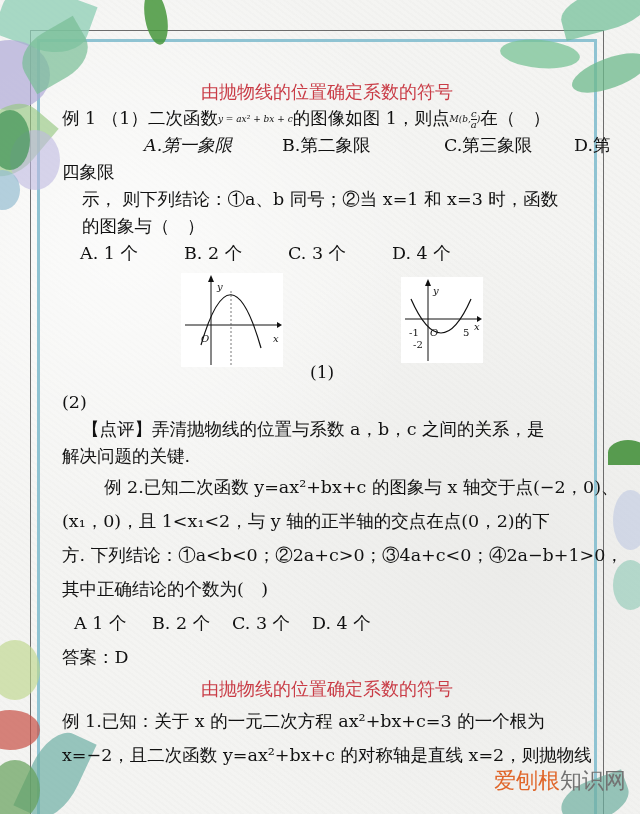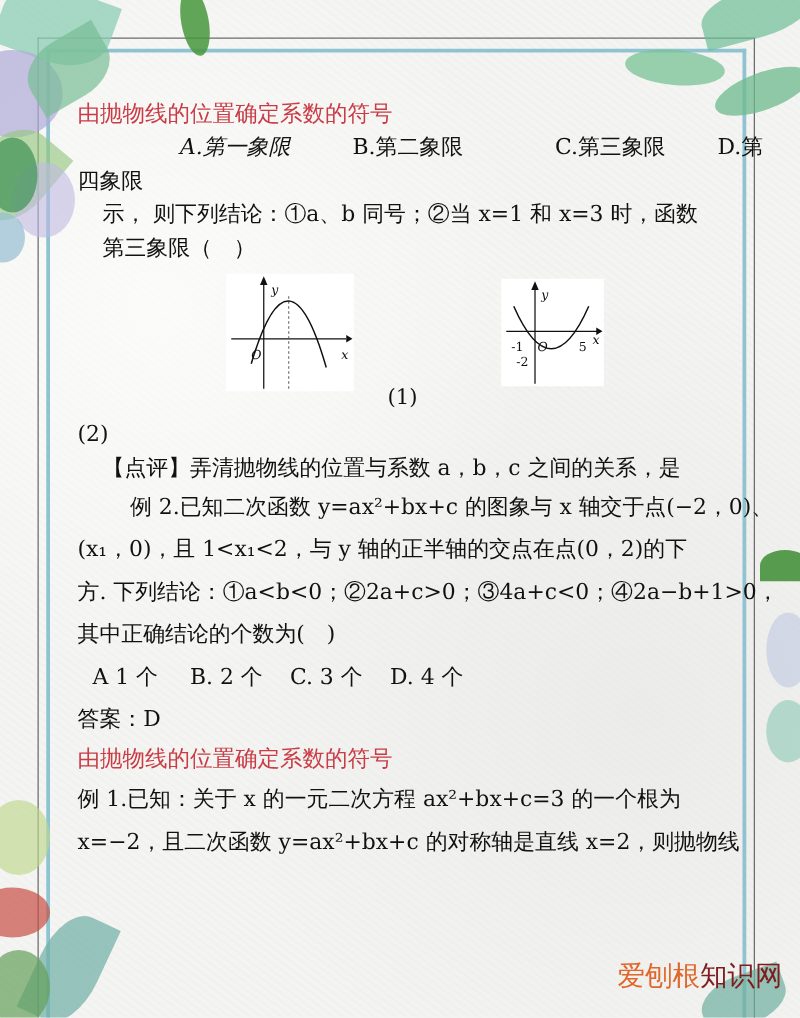--- a/index.html
+++ b/index.html
@@ -21,35 +21,35 @@
       position: absolute; left: 37px; top: 39px; width: 560px; height: 800px;
       border: 3px solid #8fc3d2; border-bottom: none; box-sizing: border-box;
     }
     .deco { position: absolute; pointer-events: none; }
     .leaf { position: absolute; border-radius: 50% 0 50% 0; }
     .content {
       position: absolute; left: 62px; top: 78px; width: 530px;
       font-size: 17.5px; line-height: 27px;
     }
     .line { white-space: nowrap; height: 27px; }
-    .heading { color: #c93c46; font-family: "DejaVu Sans", "Liberation Sans", sans-serif; font-size: 18px; }
+    .heading { color: #c93c46; font-family: "DejaVu Sans", "Liberation Sans", sans-serif; font-size: 18px; text-align: center; }
     .indent1 { padding-left: 20px; }
     .choices span { display: inline-block; }
     .math-small { font-style: italic; font-size: 9px; vertical-align: middle; }
     .frac { display: inline-block; vertical-align: middle; text-align: center; font-size: 10px; line-height: 10px; font-style: italic; }
     .frac .num { display: block; border-bottom: 1px solid #111; }
     .graphs { position: relative; height: 122px; }
     .graph { position: absolute; background: #ffffff; }
     .fig-caption { position: absolute; left: 248px; top: 92px; font-size: 17px; }
     .watermark {
       position: absolute; right: 14px; bottom: 18px; font-family: "DejaVu Sans", "Liberation Sans", sans-serif;
       font-size: 22px; letter-spacing: 0px; color: #444;
     }
     .watermark .wm-a { color: #e0662a; }
-    .watermark .wm-b { color: #7f1d1d; }
+    .watermark .wm-b { color: #737373; }
   </style>
 </head>
 <body>
 
 <div class="frame-outer"></div>
 <div class="frame-inner"></div>
 
 <div class="deco" style="left:-20px;top:-20px;width:130px;height:240px;">
   <div class="leaf" style="left:20px;top:10px;width:90px;height:60px;background:rgba(140,205,180,0.75);transform:rotate(20deg);"></div>
   <div class="leaf" style="left:-10px;top:60px;width:80px;height:70px;background:rgba(175,170,215,0.7);border-radius:50%;"></div>
@@ -81,29 +81,35 @@
   <div class="leaf" style="left:10px;top:120px;width:50px;height:60px;background:rgba(100,160,90,0.7);border-radius:50%;"></div>
 </div>
 <div class="deco" style="left:560px;top:770px;width:80px;height:50px;">
   <div class="leaf" style="left:0px;top:10px;width:70px;height:40px;background:rgba(110,175,160,0.7);transform:rotate(-20deg);"></div>
 </div>
 
 <div class="content">
 
   <div class="line heading">由抛物线的位置确定系数的符号</div>
 
+  <div class="line">
+    <span>例 1 （1）二次函数</span><span class="math-small">y = ax² + bx + c</span><span>的图像如图 1，则点</span><span class="math-small">M(b,</span><span class="frac"><span class="num">c</span><span class="den">a</span></span><span class="math-small">)</span><span>在（　）</span>
+  </div>
 
   <div class="line choices" style="padding-left:82px;">
     <span style="width:138px;font-style:italic;">A.第一象限</span><span style="width:128px;">B.第二象限</span><span style="width:130px;margin-left:34px;">C.第三象限</span><span>D.第</span>
   </div>
   <div class="line">四象限</div>
 
   <div class="line indent1">示，  则下列结论：①a、b 同号；②当 x=1 和 x=3 时，函数</div>
-  <div class="line indent1">第三象限（　）</div>
+  <div class="line indent1">的图象与（　）</div>
 
+  <div class="line choices" style="padding-left:18px;">
+    <span style="width:104px;">A. 1 个</span><span style="width:104px;">B. 2 个</span><span style="width:104px;">C. 3 个</span><span>D. 4 个</span>
+  </div>
 
   <div class="graphs">
     <div class="graph" style="left:119px;top:6px;width:102px;height:94px;">
       <svg width="102" height="94" viewBox="0 0 102 94">
         <line x1="4" y1="52" x2="96" y2="52" stroke="#111" stroke-width="1"></line>
         <polygon points="96,49 101,52 96,55" fill="#111"></polygon>
         <line x1="30" y1="92" x2="30" y2="6" stroke="#111" stroke-width="1"></line>
         <polygon points="27,9 30,2 33,9" fill="#111"></polygon>
         <line x1="50" y1="18" x2="50" y2="92" stroke="#555" stroke-width="0.8" stroke-dasharray="2,2"></line>
         <path d="M 20 72 Q 50 -30 80 75" fill="none" stroke="#111" stroke-width="1.2"></path>
@@ -126,20 +132,21 @@
       <span style="position:absolute;left:8px;top:42px;font-size:10px;">-1</span>
       <span style="position:absolute;left:62px;top:42px;font-size:10px;">5</span>
       <span style="position:absolute;left:12px;top:54px;font-size:10px;">-2</span>
     </div>
     <span class="fig-caption">(1)</span>
   </div>
 
   <div class="line">(2)</div>
 
   <div class="line indent1">【点评】弄清抛物线的位置与系数 a，b，c 之间的关系，是</div>
+  <div class="line">解决问题的关键.</div>
 
   <div style="line-height:34px;">
     <div class="line" style="height:34px;margin-left:42px;">例 2.已知二次函数 y=ax²+bx+c 的图象与 x 轴交于点(−2，0)、</div>
     <div class="line" style="height:34px;">(x₁，0)，且 1&lt;x₁&lt;2，与 y 轴的正半轴的交点在点(0，2)的下</div>
     <div class="line" style="height:34px;">方. 下列结论：①a&lt;b&lt;0；②2a+c&gt;0；③4a+c&lt;0；④2a−b+1&gt;0，</div>
     <div class="line" style="height:34px;">其中正确结论的个数为(　)</div>
     <div class="line choices" style="height:34px;padding-left:12px;">
       <span style="width:78px;">A 1 个</span><span style="width:80px;">B. 2 个</span><span style="width:80px;">C. 3 个</span><span>D. 4 个</span>
     </div>
     <div class="line" style="height:34px;">答案：D</div>

